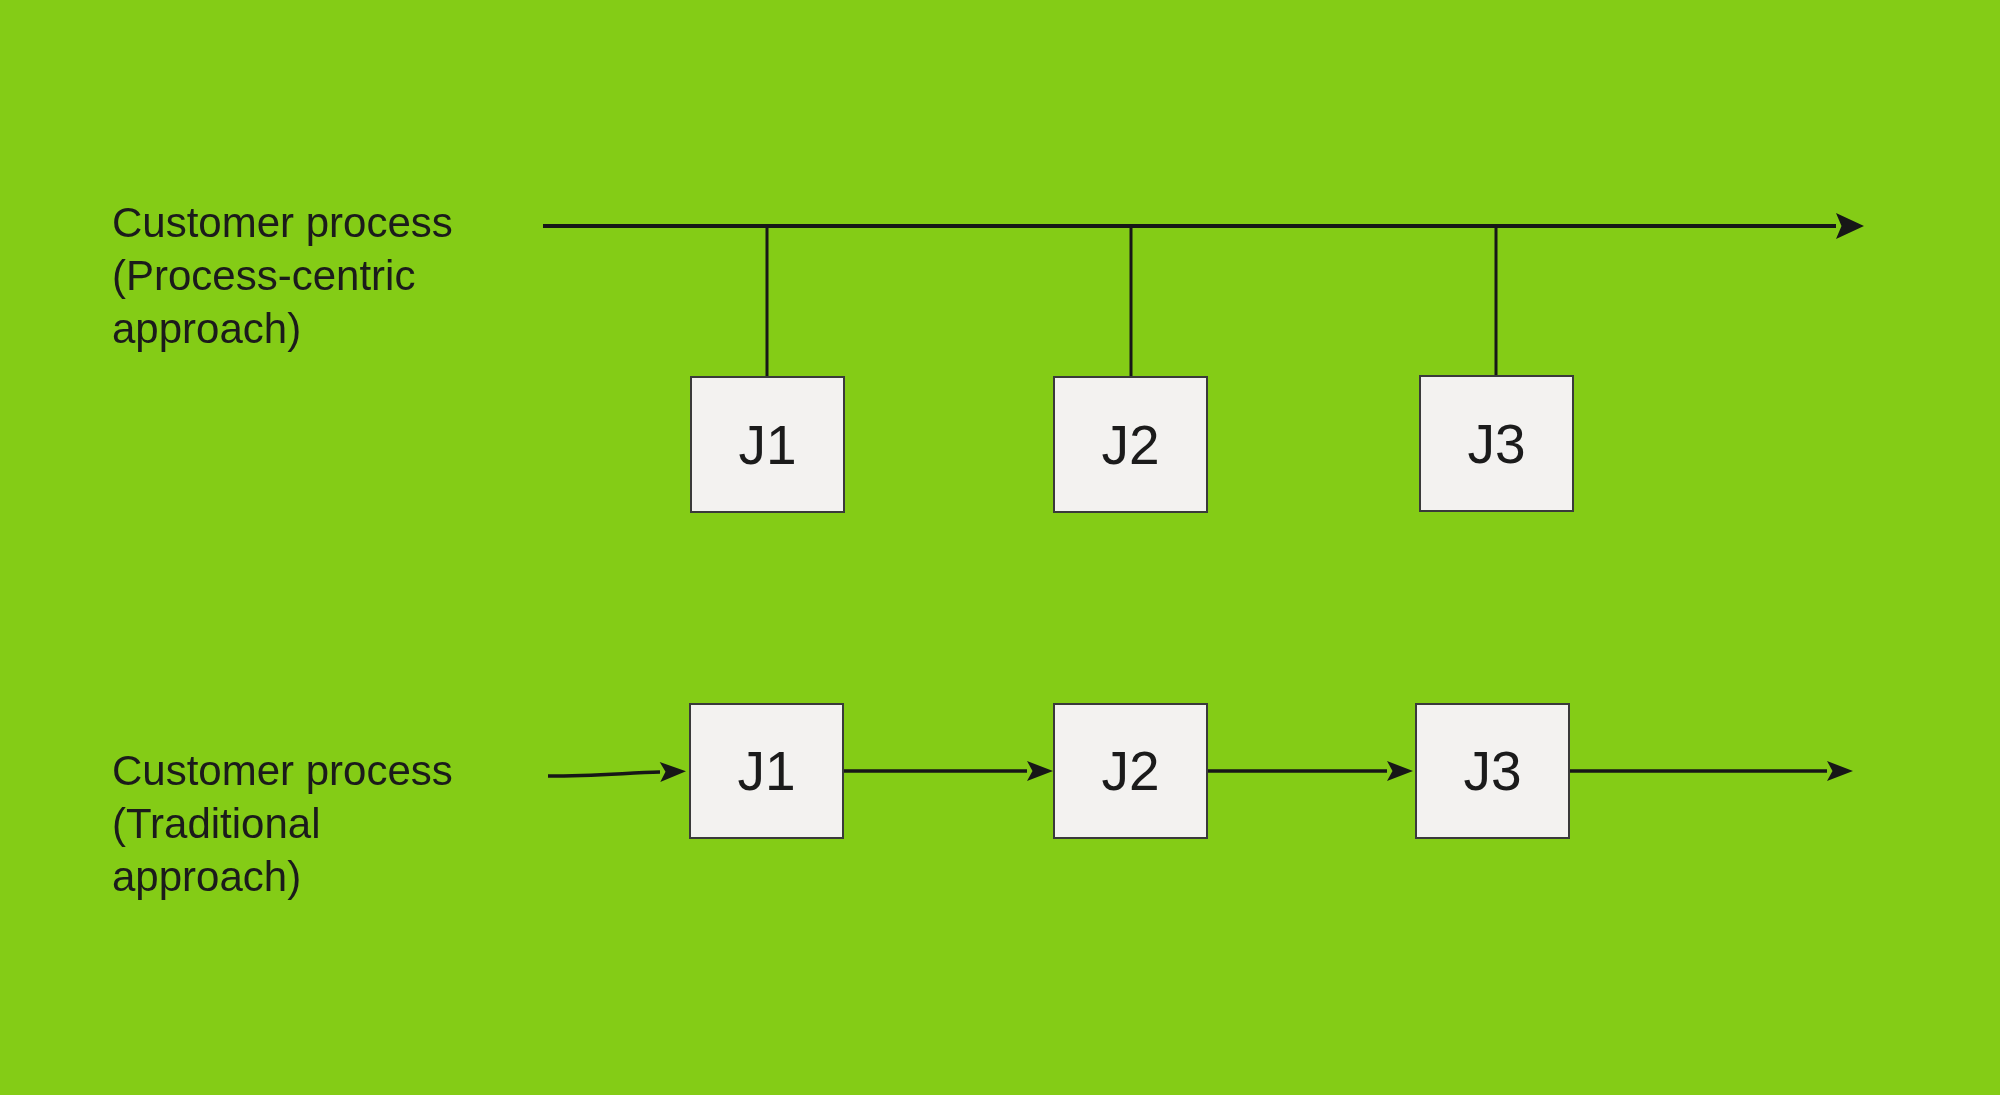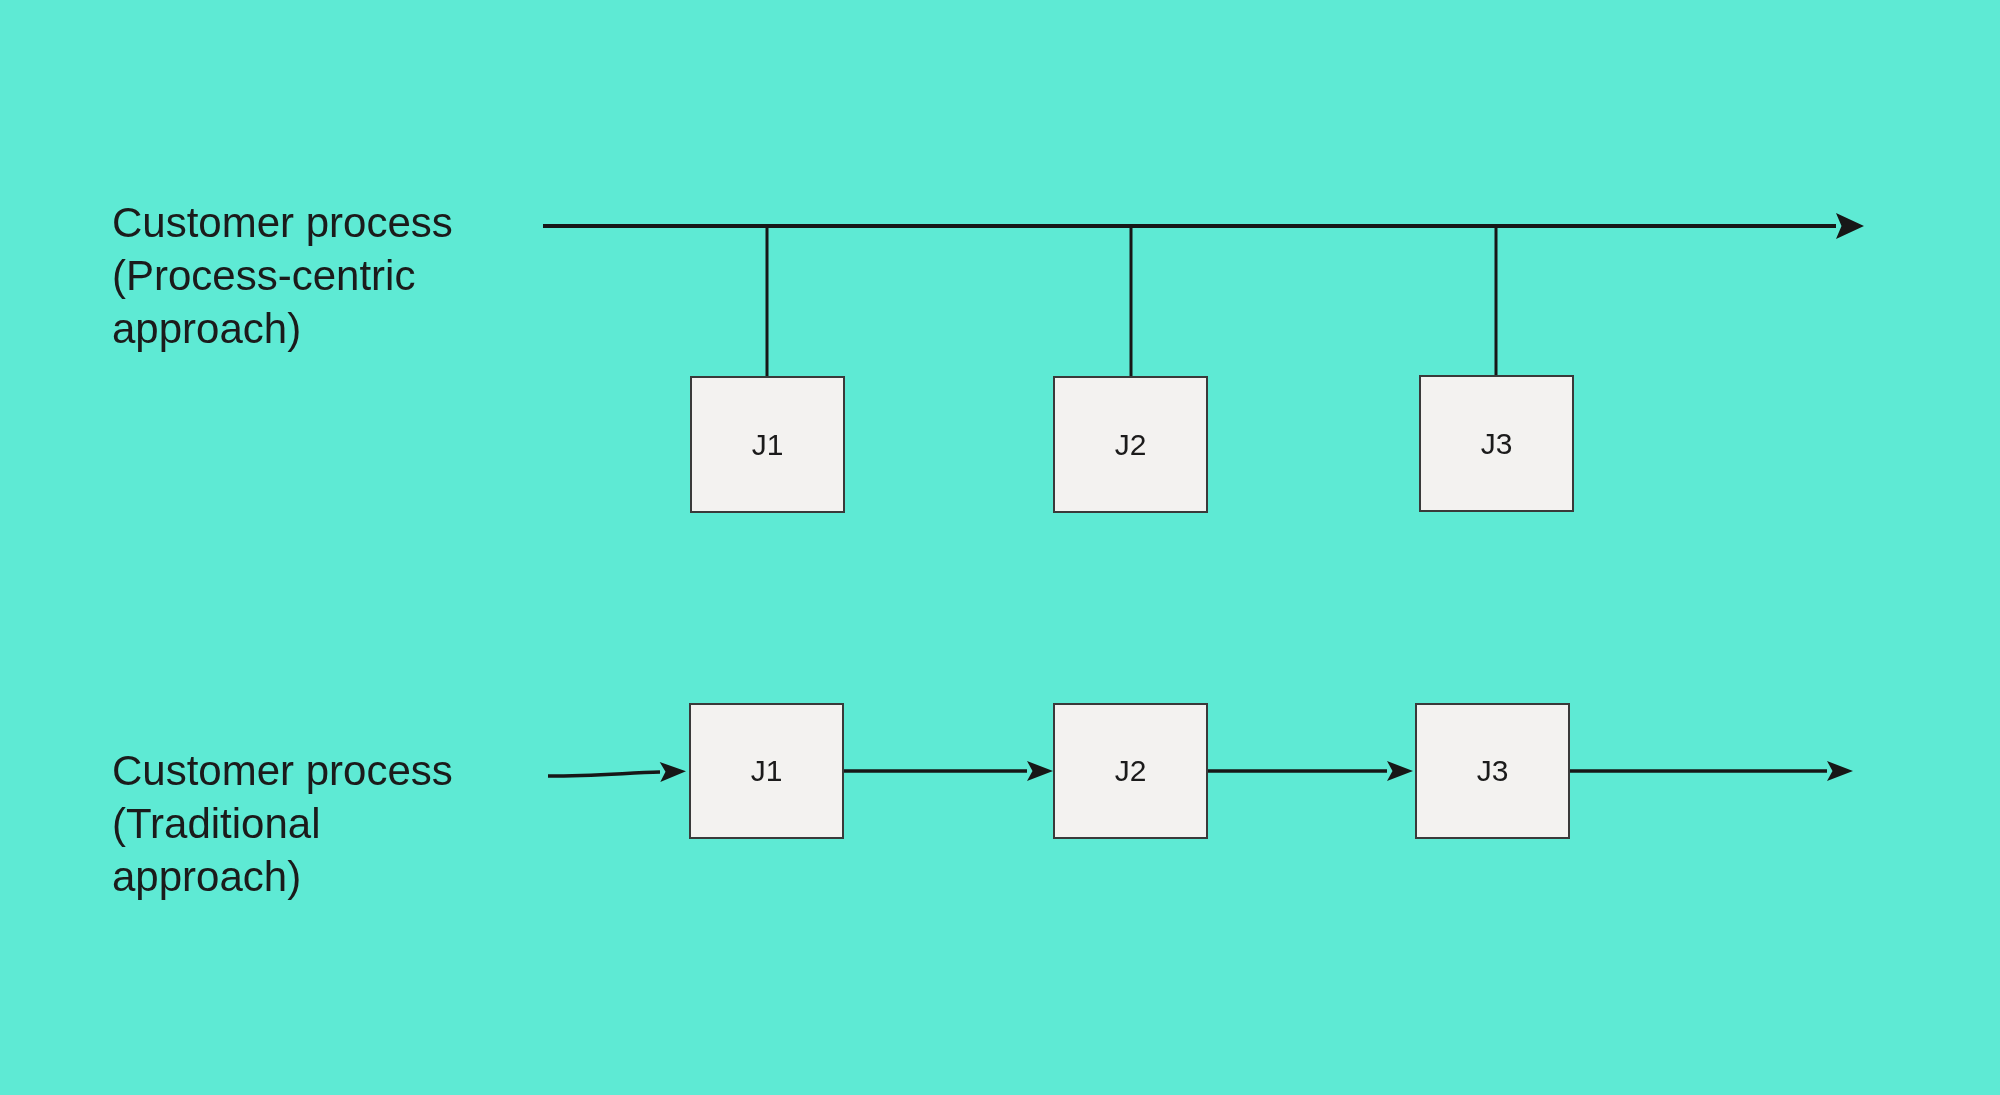--- a/index.html
+++ b/index.html
@@ -4,21 +4,21 @@
 <style>
   html, body {
     margin: 0;
     padding: 0;
     background: #f2f1ef;
   }
   #canvas {
     position: relative;
     width: 2000px;
     height: 1095px;
-    background: #5eead4;
+    background: #84cc16;
     font-family: "Liberation Sans", "DejaVu Sans", sans-serif;
     overflow: hidden;
   }
   svg.layer {
     position: absolute;
     left: 0;
     top: 0;
     display: block;
   }
   .row-label {
@@ -36,21 +36,21 @@
     position: absolute;
     width: 155px;
     box-sizing: border-box;
     border: 2px solid #3a3a3a;
     background: #f3f2f0;
     display: flex;
     align-items: center;
     justify-content: center;
   }
   .jbox .jbox-label {
-    font-size: 30px;
+    font-size: 55px;
     color: #1b1b1b;
   }
   .jbox.toprow { top: 376px; height: 137px; }
   .jbox.bottomrow { top: 703px; height: 136px; }
   #box-top-j1 { left: 690px; }
   #box-top-j2 { left: 1053px; }
   #box-top-j3 { left: 1419px; top: 375px; }
   #box-bottom-j1 { left: 689px; }
   #box-bottom-j2 { left: 1053px; }
   #box-bottom-j3 { left: 1415px; }

